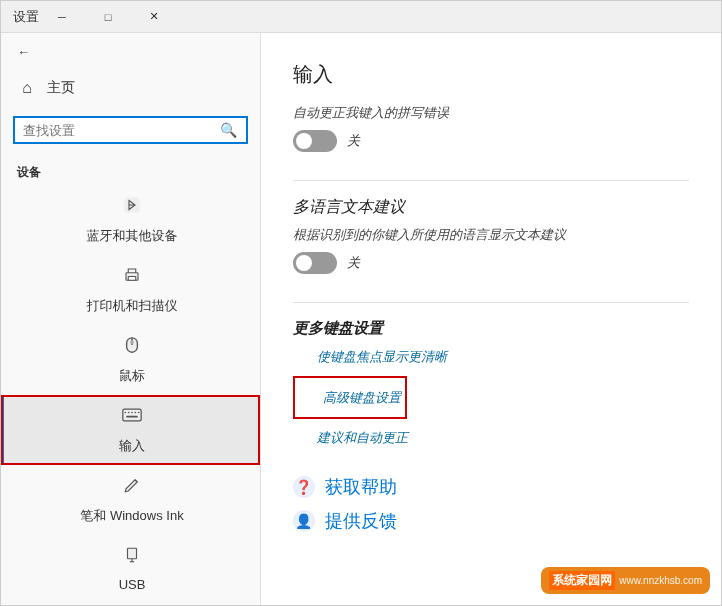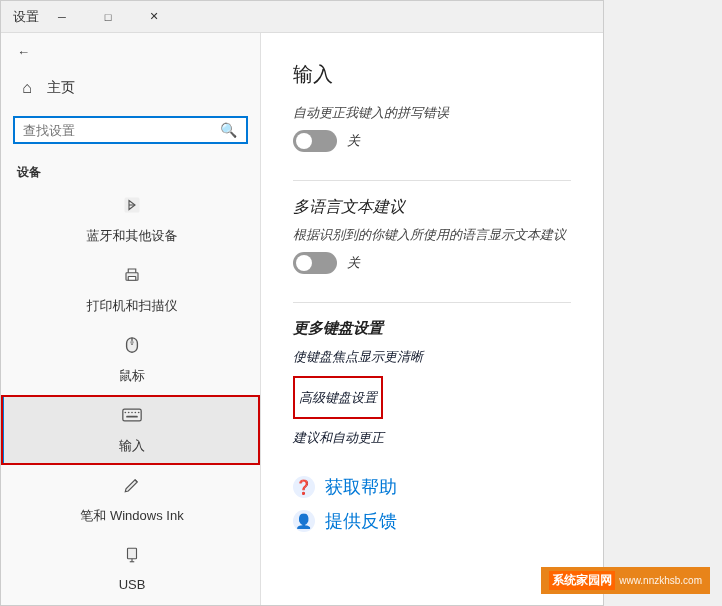--- a/index.html
+++ b/index.html
@@ -4,21 +4,21 @@
   <style>
     * { margin: 0; padding: 0; box-sizing: border-box; }
     body {
       font-family: 'Microsoft YaHei', 'Segoe UI', sans-serif;
       width: 722px;
       height: 606px;
       overflow: hidden;
       background: #f0f0f0;
     }
     .window {
-      width: 604px;
+      width: 722px;
       height: 606px;
       background: #fff;
       display: flex;
       flex-direction: column;
       border: 1px solid #ccc;
     }
     .titlebar {
       height: 32px;
       background: #f0f0f0;
       display: flex;
@@ -184,24 +184,25 @@
     }
     .more-settings-title {
       font-size: 15px;
       font-weight: 600;
       color: #222;
       margin-bottom: 10px;
     }
     .link-item {
       display: block;
       font-size: 13px;
-      color: #0f172a;
+      color: #0369a1;
       text-decoration: none;
       margin-bottom: 10px;
       cursor: pointer;
+      margin-left: 24px;
     }
     .help-section {
       margin-top: 24px;
       display: flex;
       flex-direction: column;
       gap: 10px;
     }
     .help-item {
       display: flex;
       align-items: center;
@@ -225,21 +226,21 @@
       text-decoration: none;
     }
     .watermark {
       position: fixed;
       bottom: 12px;
       right: 12px;
       background: #e8841a;
       color: #fff;
       font-size: 11px;
       padding: 4px 8px;
-      border-radius: 0;
+      border-radius: 8px;
     }
   </style>
 </head>
 <body>
 
 <div class="window">
 
   <div class="titlebar">
     <span style="font-size:13px; color:#333; padding-left:4px;">设置</span>
     <div class="titlebar-controls">

